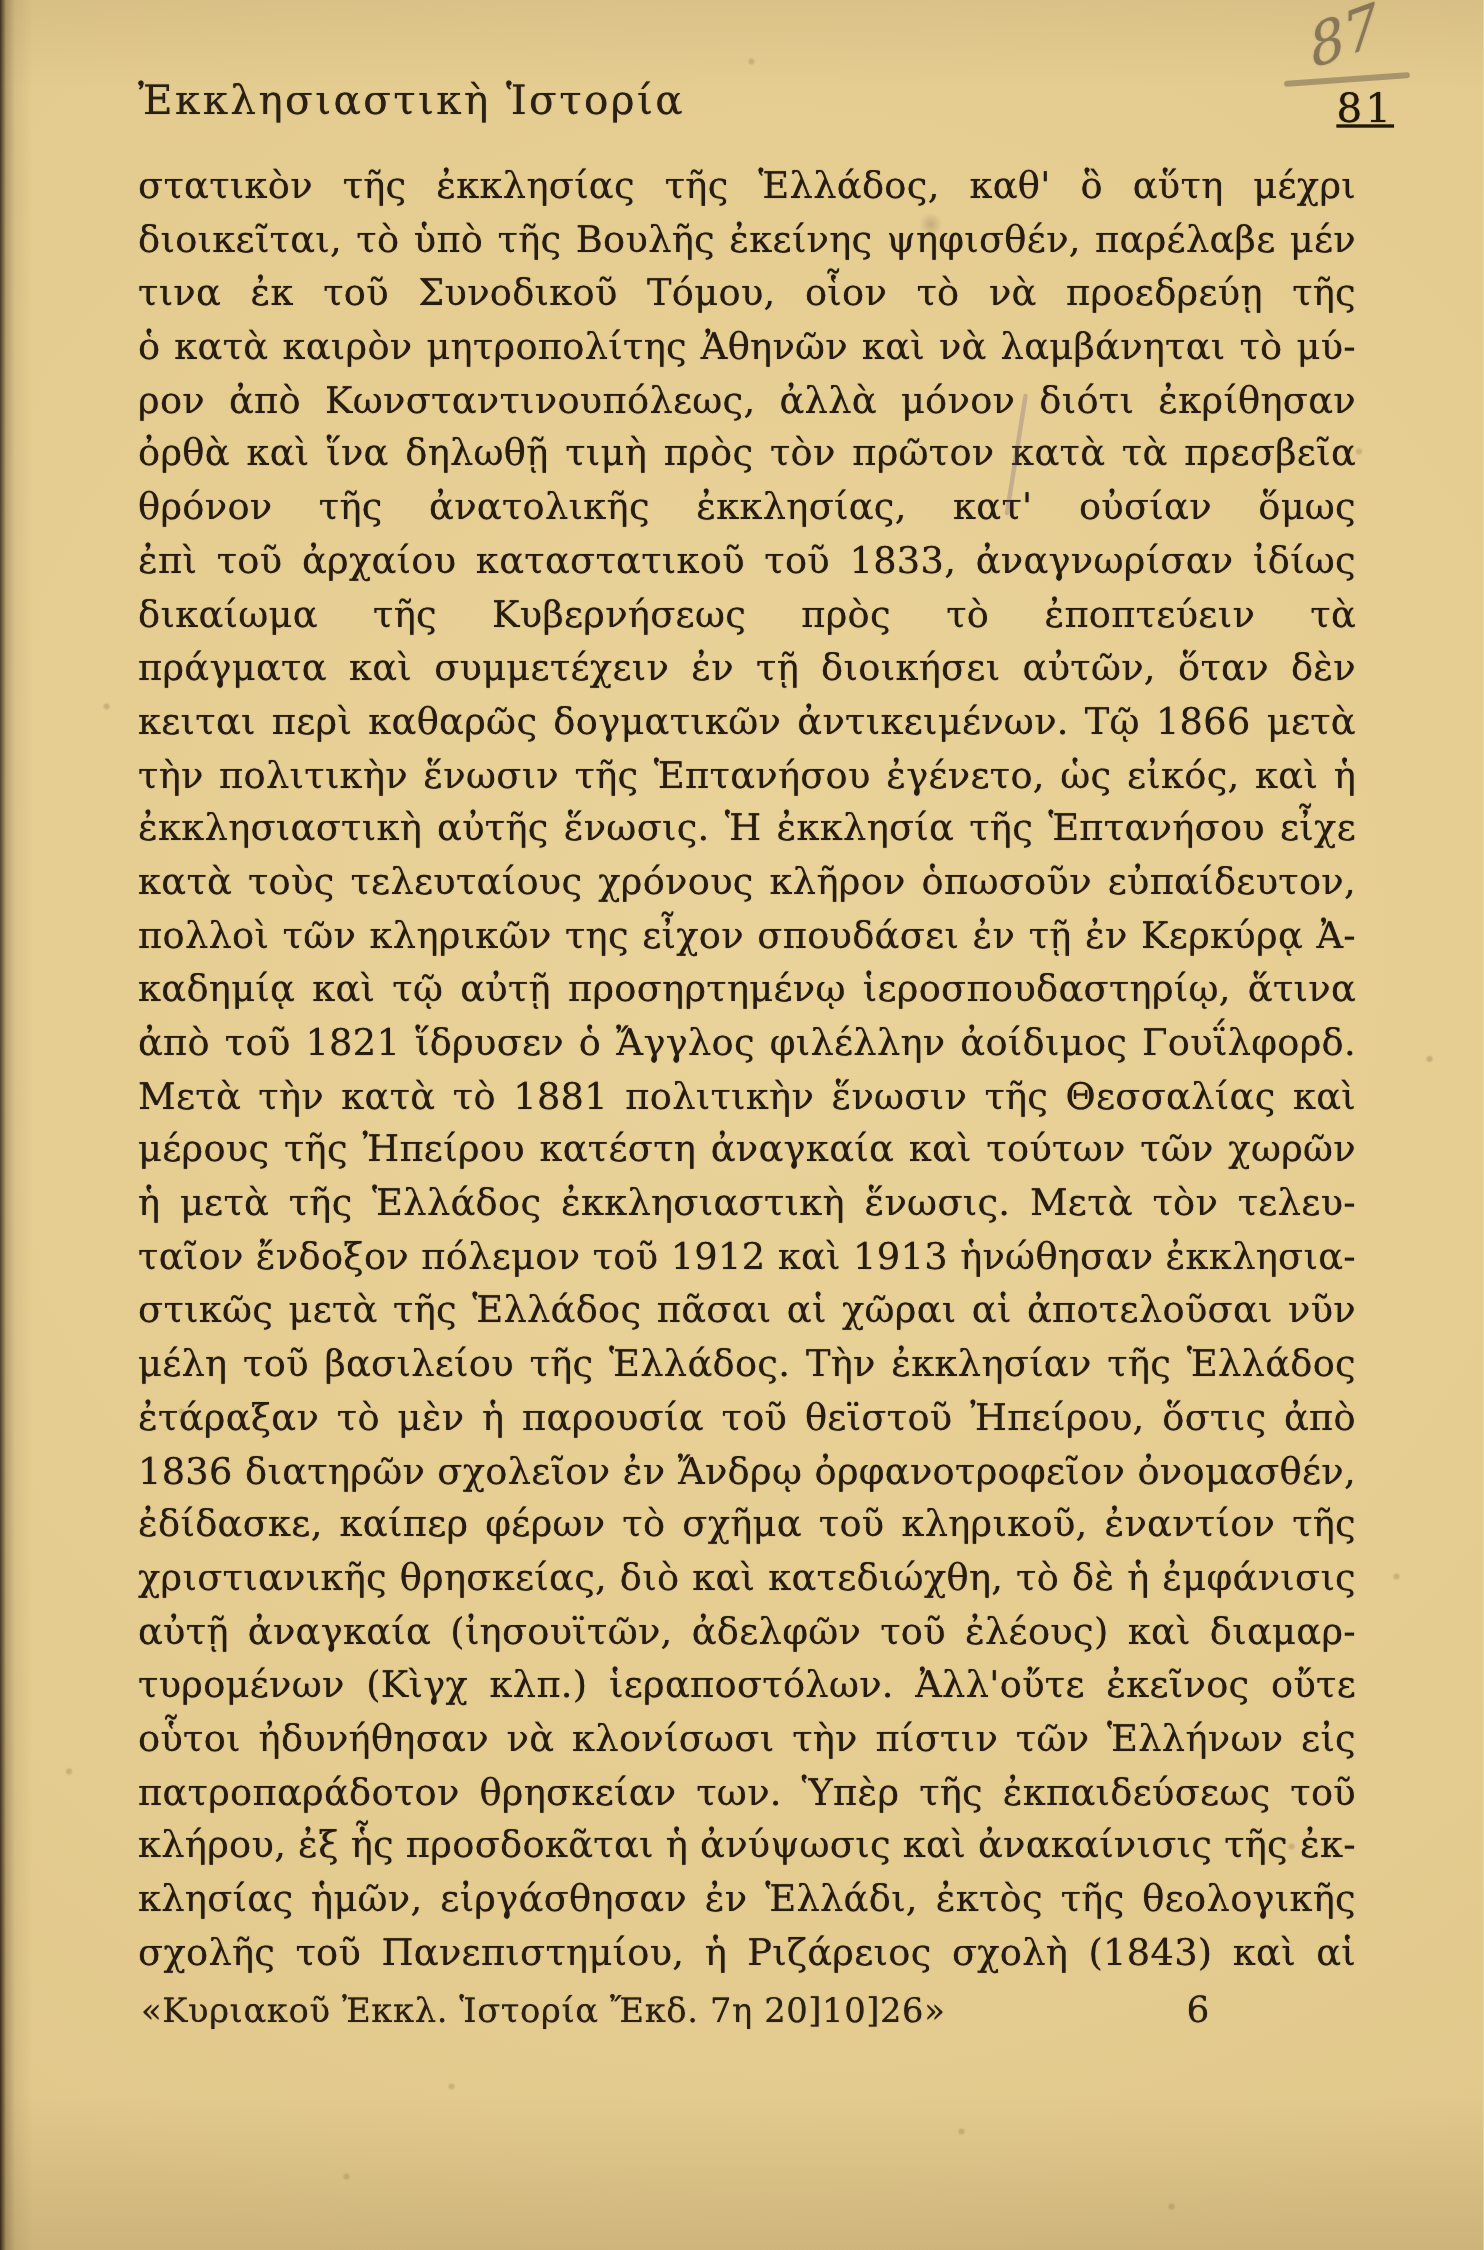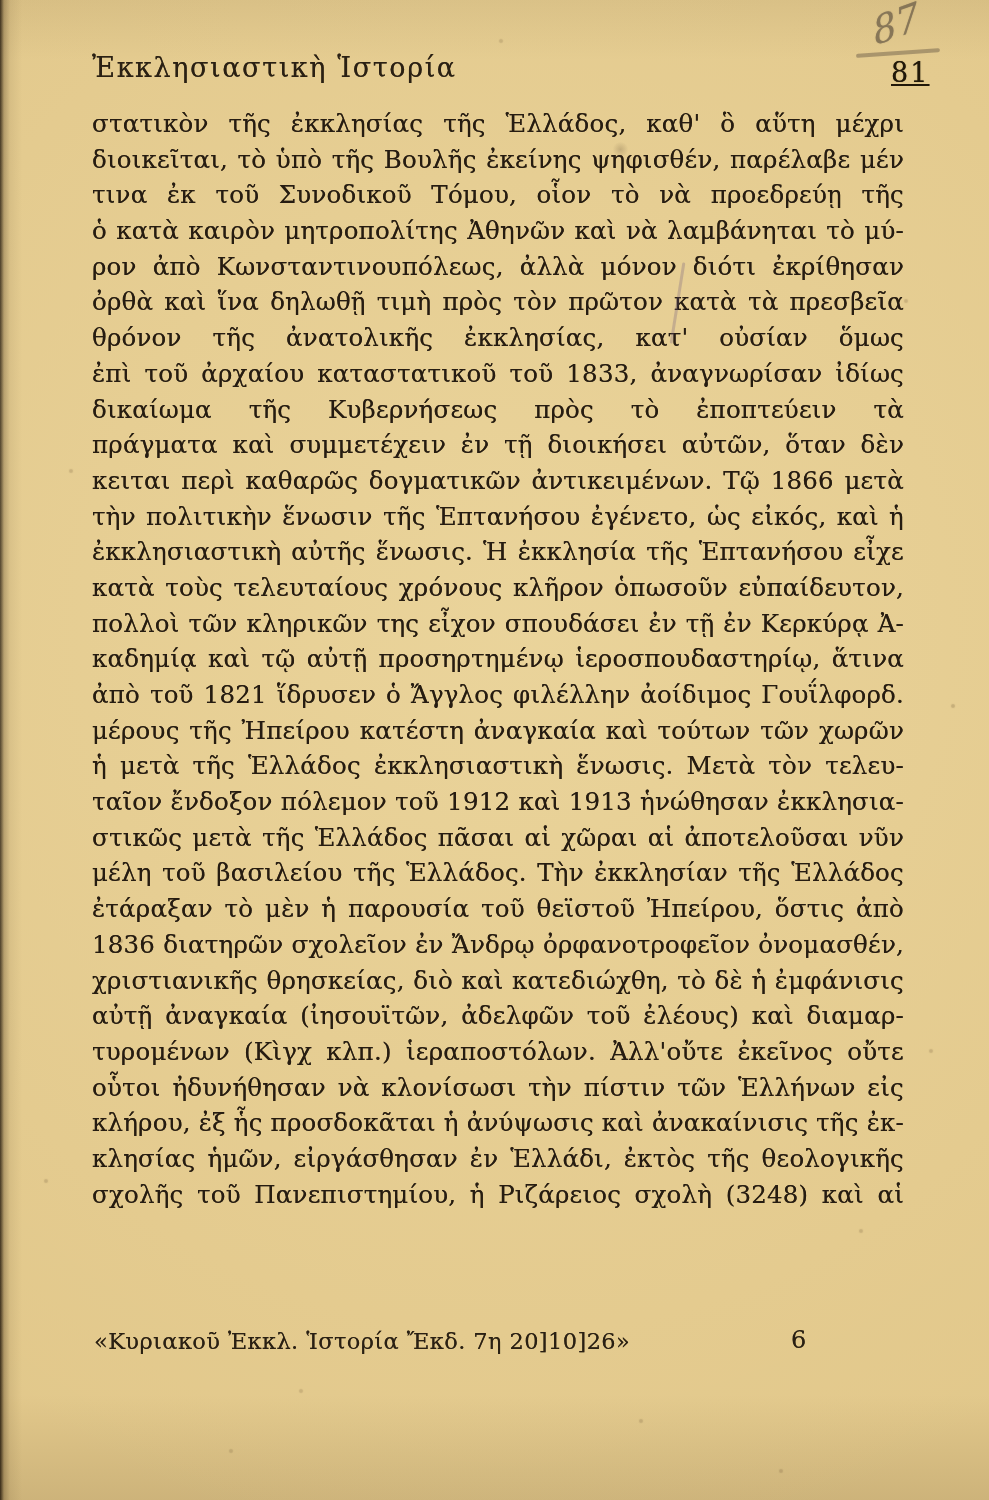--- a/index.html
+++ b/index.html
@@ -157,34 +157,37 @@
       <div class="line">ἐπὶ τοῦ ἀρχαίου καταστατικοῦ τοῦ 1833, ἀναγνωρίσαν ἰδίως τὸ</div>
       <div class="line">δικαίωμα τῆς Κυβερνήσεως πρὸς τὸ ἐποπτεύειν τὰ ἐκκλησιαστικὰ</div>
       <div class="line">πράγματα καὶ συμμετέχειν ἐν τῇ διοικήσει αὐτῶν, ὅταν δὲν πρό-</div>
       <div class="line">κειται περὶ καθαρῶς δογματικῶν ἀντικειμένων. Τῷ 1866 μετὰ</div>
       <div class="line">τὴν πολιτικὴν ἕνωσιν τῆς Ἑπτανήσου ἐγένετο, ὡς εἰκός, καὶ ἡ</div>
       <div class="line">ἐκκλησιαστικὴ αὐτῆς ἕνωσις. Ἡ ἐκκλησία τῆς Ἑπτανήσου εἶχε</div>
       <div class="line">κατὰ τοὺς τελευταίους χρόνους κλῆρον ὁπωσοῦν εὐπαίδευτον, διότι</div>
       <div class="line">πολλοὶ τῶν κληρικῶν της εἶχον σπουδάσει ἐν τῇ ἐν Κερκύρᾳ Ἀ-</div>
       <div class="line">καδημίᾳ καὶ τῷ αὐτῇ προσηρτημένῳ ἱεροσπουδαστηρίῳ, ἅτινα</div>
       <div class="line">ἀπὸ τοῦ 1821 ἵδρυσεν ὁ Ἄγγλος φιλέλλην ἀοίδιμος Γουΐλφορδ.</div>
+      <div class="line">Μετὰ τὴν κατὰ τὸ 1881 πολιτικὴν ἕνωσιν τῆς Θεσσαλίας καὶ</div>
       <div class="line">μέρους τῆς Ἠπείρου κατέστη ἀναγκαία καὶ τούτων τῶν χωρῶν</div>
       <div class="line">ἡ μετὰ τῆς Ἑλλάδος ἐκκλησιαστικὴ ἕνωσις. Μετὰ τὸν τελευ-</div>
       <div class="line">ταῖον ἔνδοξον πόλεμον τοῦ 1912 καὶ 1913 ἡνώθησαν ἐκκλησια-</div>
       <div class="line">στικῶς μετὰ τῆς Ἑλλάδος πᾶσαι αἱ χῶραι αἱ ἀποτελοῦσαι νῦν</div>
       <div class="line">μέλη τοῦ βασιλείου τῆς Ἑλλάδος. Τὴν ἐκκλησίαν τῆς Ἑλλάδος</div>
       <div class="line">ἐτάραξαν τὸ μὲν ἡ παρουσία τοῦ θεϊστοῦ Ἠπείρου, ὅστις ἀπὸ τοῦ</div>
       <div class="line">1836 διατηρῶν σχολεῖον ἐν Ἄνδρῳ ὀρφανοτροφεῖον ὀνομασθέν,</div>
+      <div class="line">ἐδίδασκε, καίπερ φέρων τὸ σχῆμα τοῦ κληρικοῦ, ἐναντίον τῆς</div>
       <div class="line">χριστιανικῆς θρησκείας, διὸ καὶ κατεδιώχθη, τὸ δὲ ἡ ἐμφάνισις ἐν</div>
       <div class="line">αὐτῇ ἀναγκαία (ἰησουϊτῶν, ἀδελφῶν τοῦ ἐλέους) καὶ διαμαρ-</div>
       <div class="line">τυρομένων (Κὶγχ κλπ.) ἱεραποστόλων. Ἀλλ'οὔτε ἐκεῖνος οὔτε</div>
       <div class="line">οὗτοι ἠδυνήθησαν νὰ κλονίσωσι τὴν πίστιν τῶν Ἑλλήνων εἰς τὴν</div>
+      <div class="line">πατροπαράδοτον θρησκείαν των. Ὑπὲρ τῆς ἐκπαιδεύσεως τοῦ</div>
       <div class="line">κλήρου, ἐξ ἧς προσδοκᾶται ἡ ἀνύψωσις καὶ ἀνακαίνισις τῆς ἐκ-</div>
       <div class="line">κλησίας ἡμῶν, εἰργάσθησαν ἐν Ἑλλάδι, ἐκτὸς τῆς θεολογικῆς</div>
-      <div class="line">σχολῆς τοῦ Πανεπιστημίου, ἡ Ριζάρειος σχολὴ (3248) καὶ αἱ</div>
+      <div class="line">σχολῆς τοῦ Πανεπιστημίου, ἡ Ριζάρειος σχολὴ (1843) καὶ αἱ</div>
     </div>
 
   <div class="ink-smudge"></div>
   <div class="paper-blotch"></div>
   <div class="specks"></div>
 
   <div class="footer-citation">«Κυριακοῦ Ἐκκλ. Ἱστορία Ἔκδ. 7η 20]10]26»</div>
 
   <div class="footer-signature">6</div>
 

